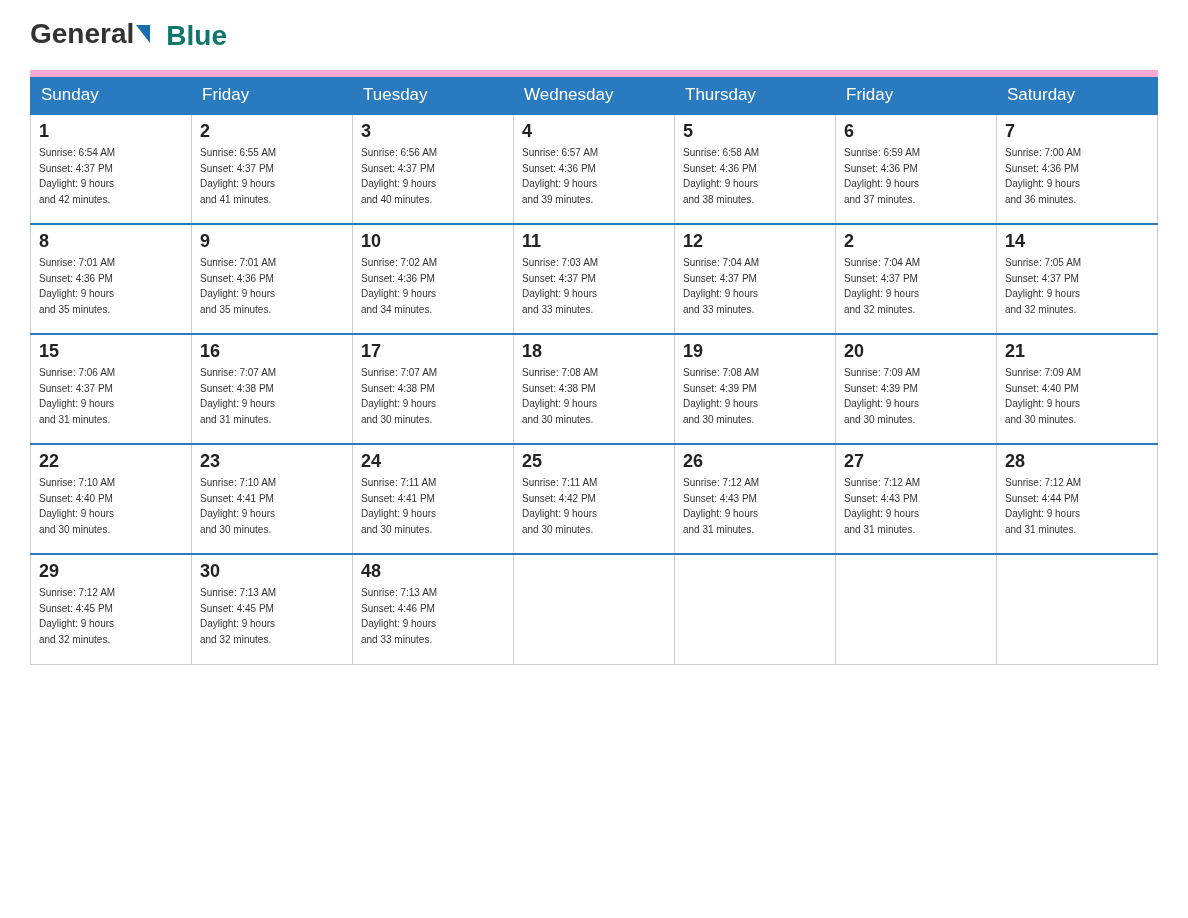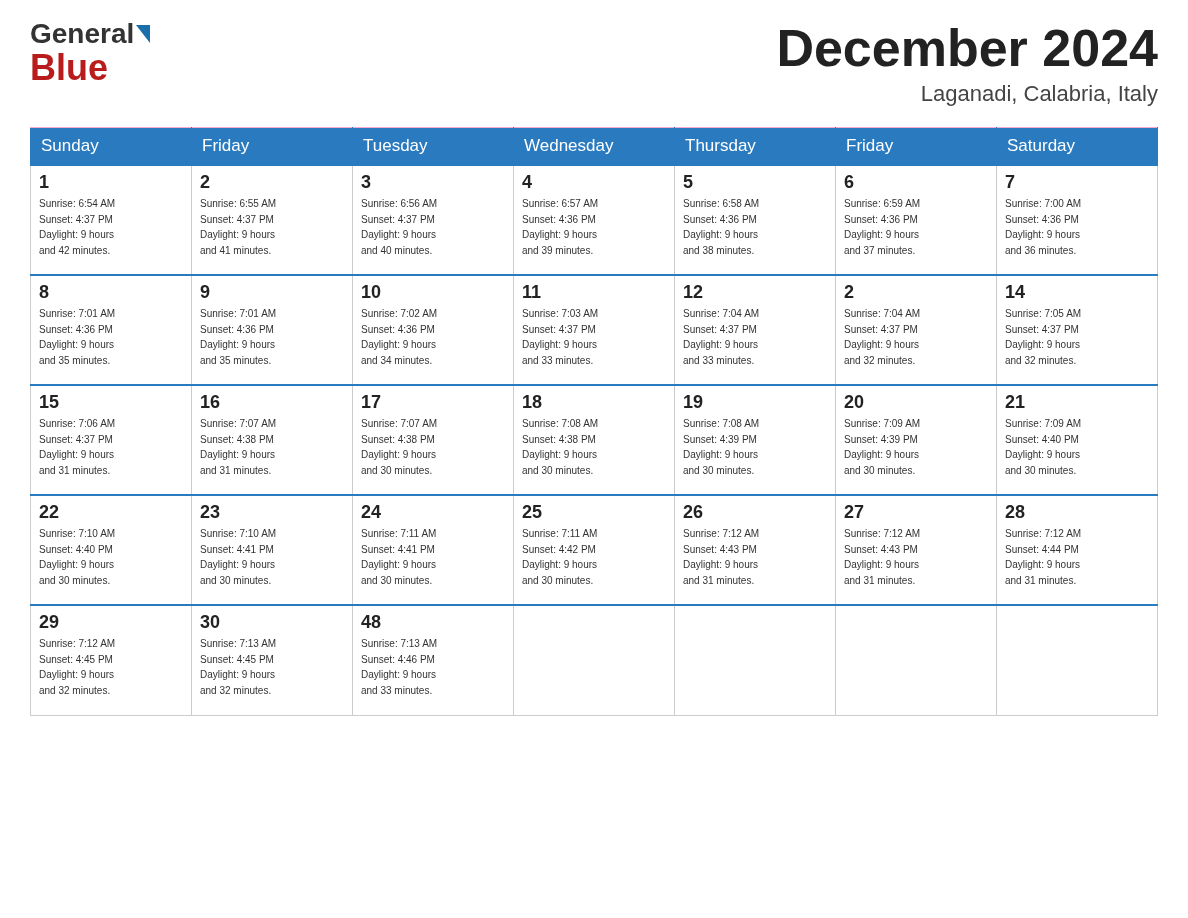--- a/index.html
+++ b/index.html
@@ -11,45 +11,45 @@
       padding: 20px 30px;
     }
     .header {
       display: flex;
       justify-content: space-between;
       align-items: flex-start;
       margin-bottom: 20px;
     }
     .logo {
       display: flex;
-      flex-direction: column;
       align-items: flex-start;
     }
     .logo-text-general {
       font-size: 28px;
       font-weight: bold;
       color: #333;
       line-height: 1;
     }
     .logo-arrow {
       display: inline-block;
       width: 0;
       height: 0;
       border-left: 14px solid transparent;
       border-right: 0px solid transparent;
       border-top: 18px solid #1a6eab;
       margin-left: 2px;
       vertical-align: middle;
     }
     .logo-blue {
-      font-size: 36px;
-      font-weight: bold;
-      color: #b91c1c;
+      font-size: 28px;
+      font-weight: bold;
+      color: #0f766e;
       line-height: 1;
       margin-top: 2px;
+      margin-left: 16px;
     }
     .logo-row {
       display: flex;
       align-items: center;
     }
     .title-block {
       text-align: right;
     }
     .month-title {
       font-size: 52px;
@@ -92,37 +92,33 @@
       display: block;
       margin-bottom: 3px;
     }
     .day-info {
       font-size: 10px;
       line-height: 1.55;
       color: #333;
     }
     
     .calendar thead tr th {
-      border-top: 1px solid #f9a8d4;
+      border-top: 7px solid #f9a8d4;
     }
   </style>
 </head>
 <body>
 
 <div class="header">
   <div class="logo">
     <div class="logo-row">
       <span class="logo-text-general">General</span>
       <span class="logo-arrow"></span>
     </div>
     <span class="logo-blue">Blue</span>
-  </div>
-  <div class="title-block">
-    <div class="month-title">December 2024</div>
-    <div class="location">Laganadi, Calabria, Italy</div>
   </div>
 </div>
 
 <table class="calendar">
   <thead>
     <tr>
     <th>Sunday</th>
         <th>Friday</th>
         <th>Tuesday</th>
         <th>Wednesday</th>

